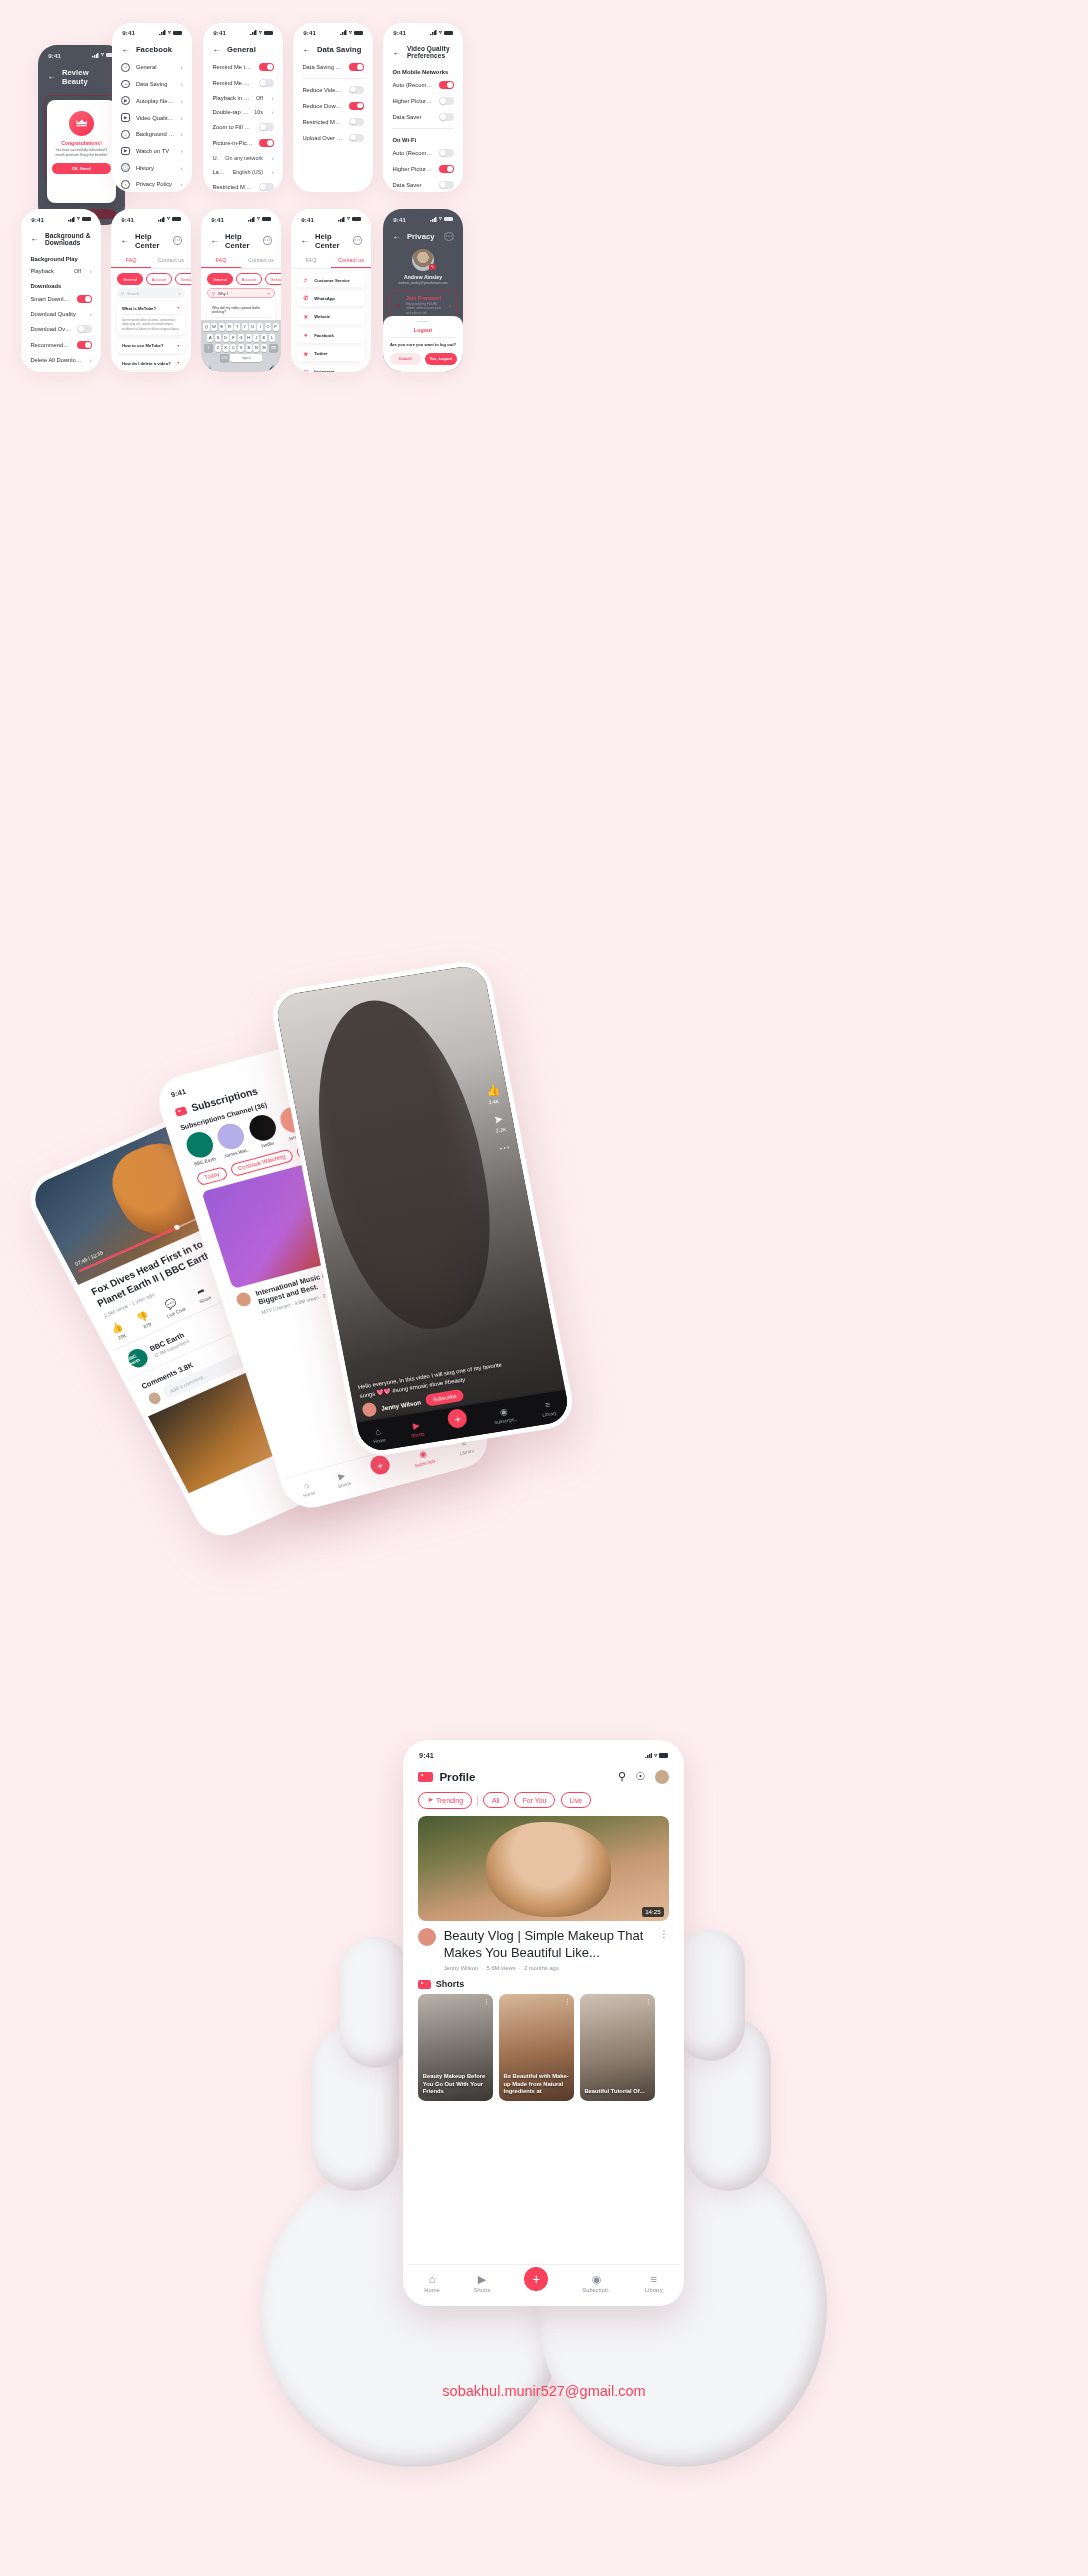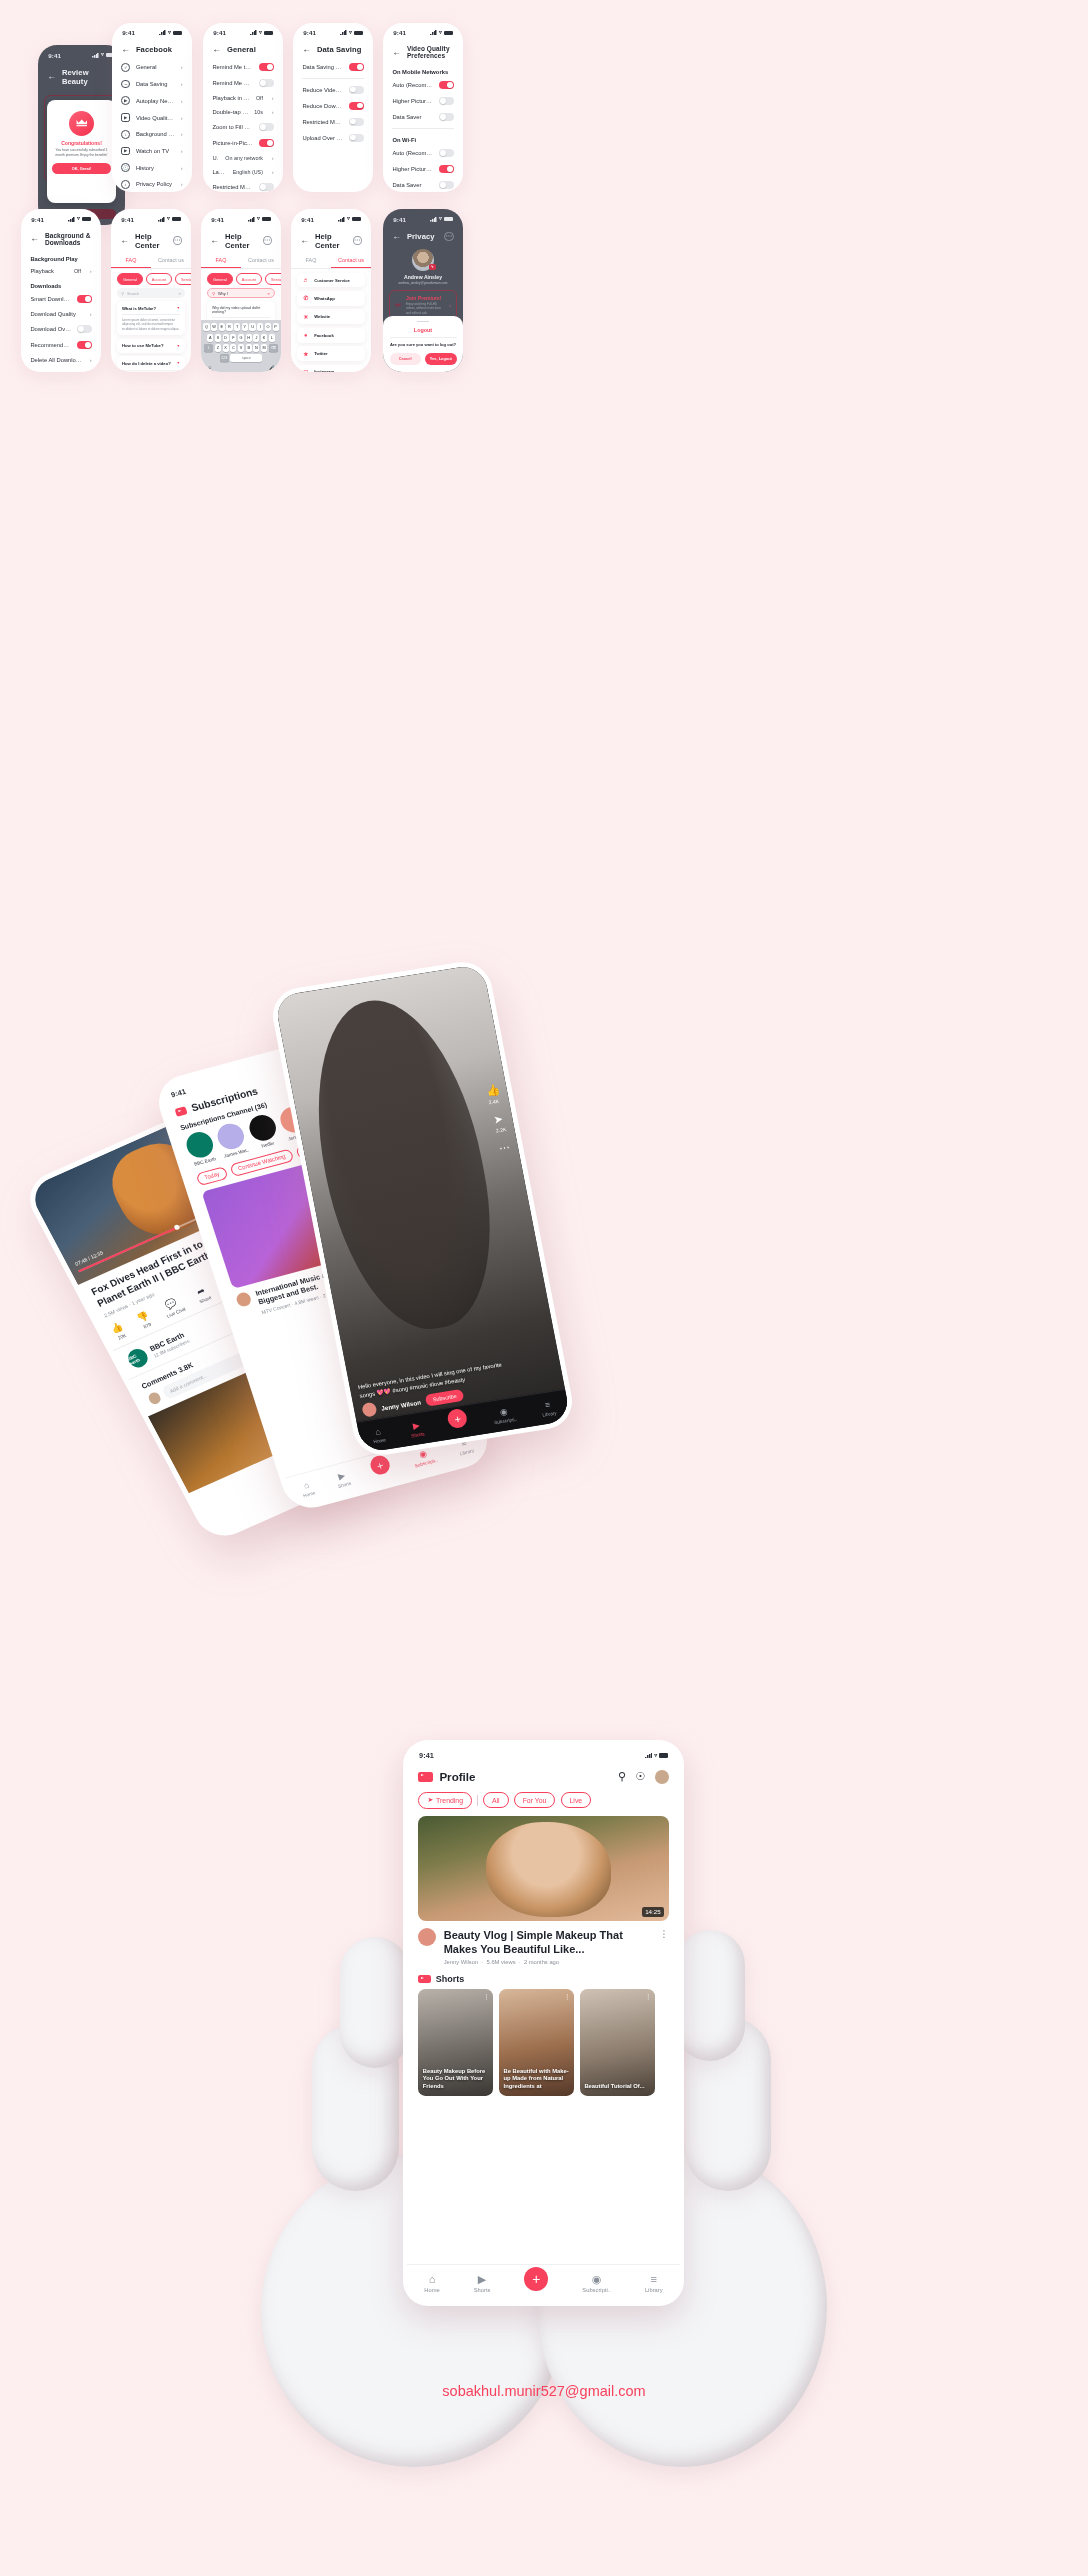--- a/index.html
+++ b/index.html
@@ -287,21 +287,21 @@
   .mt-f { border:0.9px solid #f8415c; color:#f8415c; border-radius:9.4px; font-size:6.9px;
           padding:3.6px 8px; white-space:nowrap; display:flex; align-items:center; gap:2.9px;}
   .sepv { width:0.7px; height:11px; background:#e7c9ce;}
   .mt-thumb { margin:0 11px; height:105px; border-radius:8px; position:relative;
      background: linear-gradient(165deg,#4a5a33 0%,#7d7b4a 30%,#c79a74 60%,#e3bb9c 100%);}
   .mt-thumb::after { content:""; position:absolute; left:27%; top:6%; width:50%; height:90%;
      background: radial-gradient(ellipse at 48% 33%, #e8c3a3 0 36%, #c79464 62%, #8d6741 85%, transparent 92%);
      border-radius: 46% 50% 42% 48%;}
   .mt-vrow { display:flex; gap:7.3px; padding:7.3px 11px 0;}
   .mt-vrow .av { width:18px; height:18px; border-radius:50%; background:#e0907f; flex:none;}
-  .mt-vrow h5 { font-size:11px; font-weight:bold; color:#1d212a; line-height:1.28;}
+  .mt-vrow h5 { font-size:13px; font-weight:normal; color:#1d212a; line-height:1.28;}
   .mt-vrow p { font-size:5.8px; color:#8a9099; margin-top:2.9px;}
   .mt-sect { display:flex; align-items:center; gap:5.1px; padding:8.7px 11px 5.1px;
              font-size:9px; font-weight:bold; color:#1d212a;}
   .shorts-strip { display:flex; gap:5.8px; padding:0 11px; }
   .sh { width:75px; height:107px; border-radius:7.3px; position:relative; overflow:hidden; flex:none;}
   .sh p { position:absolute; left:4.4px; right:4.4px; bottom:5.1px; color:#fff; font-size:5.8px;
           line-height:1.35; font-weight:bold; text-shadow:0 0.7px 2.2px rgba(0,0,0,.6);}
   .sh .dots { position:absolute; right:3.6px; top:3.6px; color:#fff; font-size:6.5px;}
   #mockD .tabbar { height:38px; font-size:5.8px;}
   #mockD .tabbar .ti .g { font-size:11px; }

